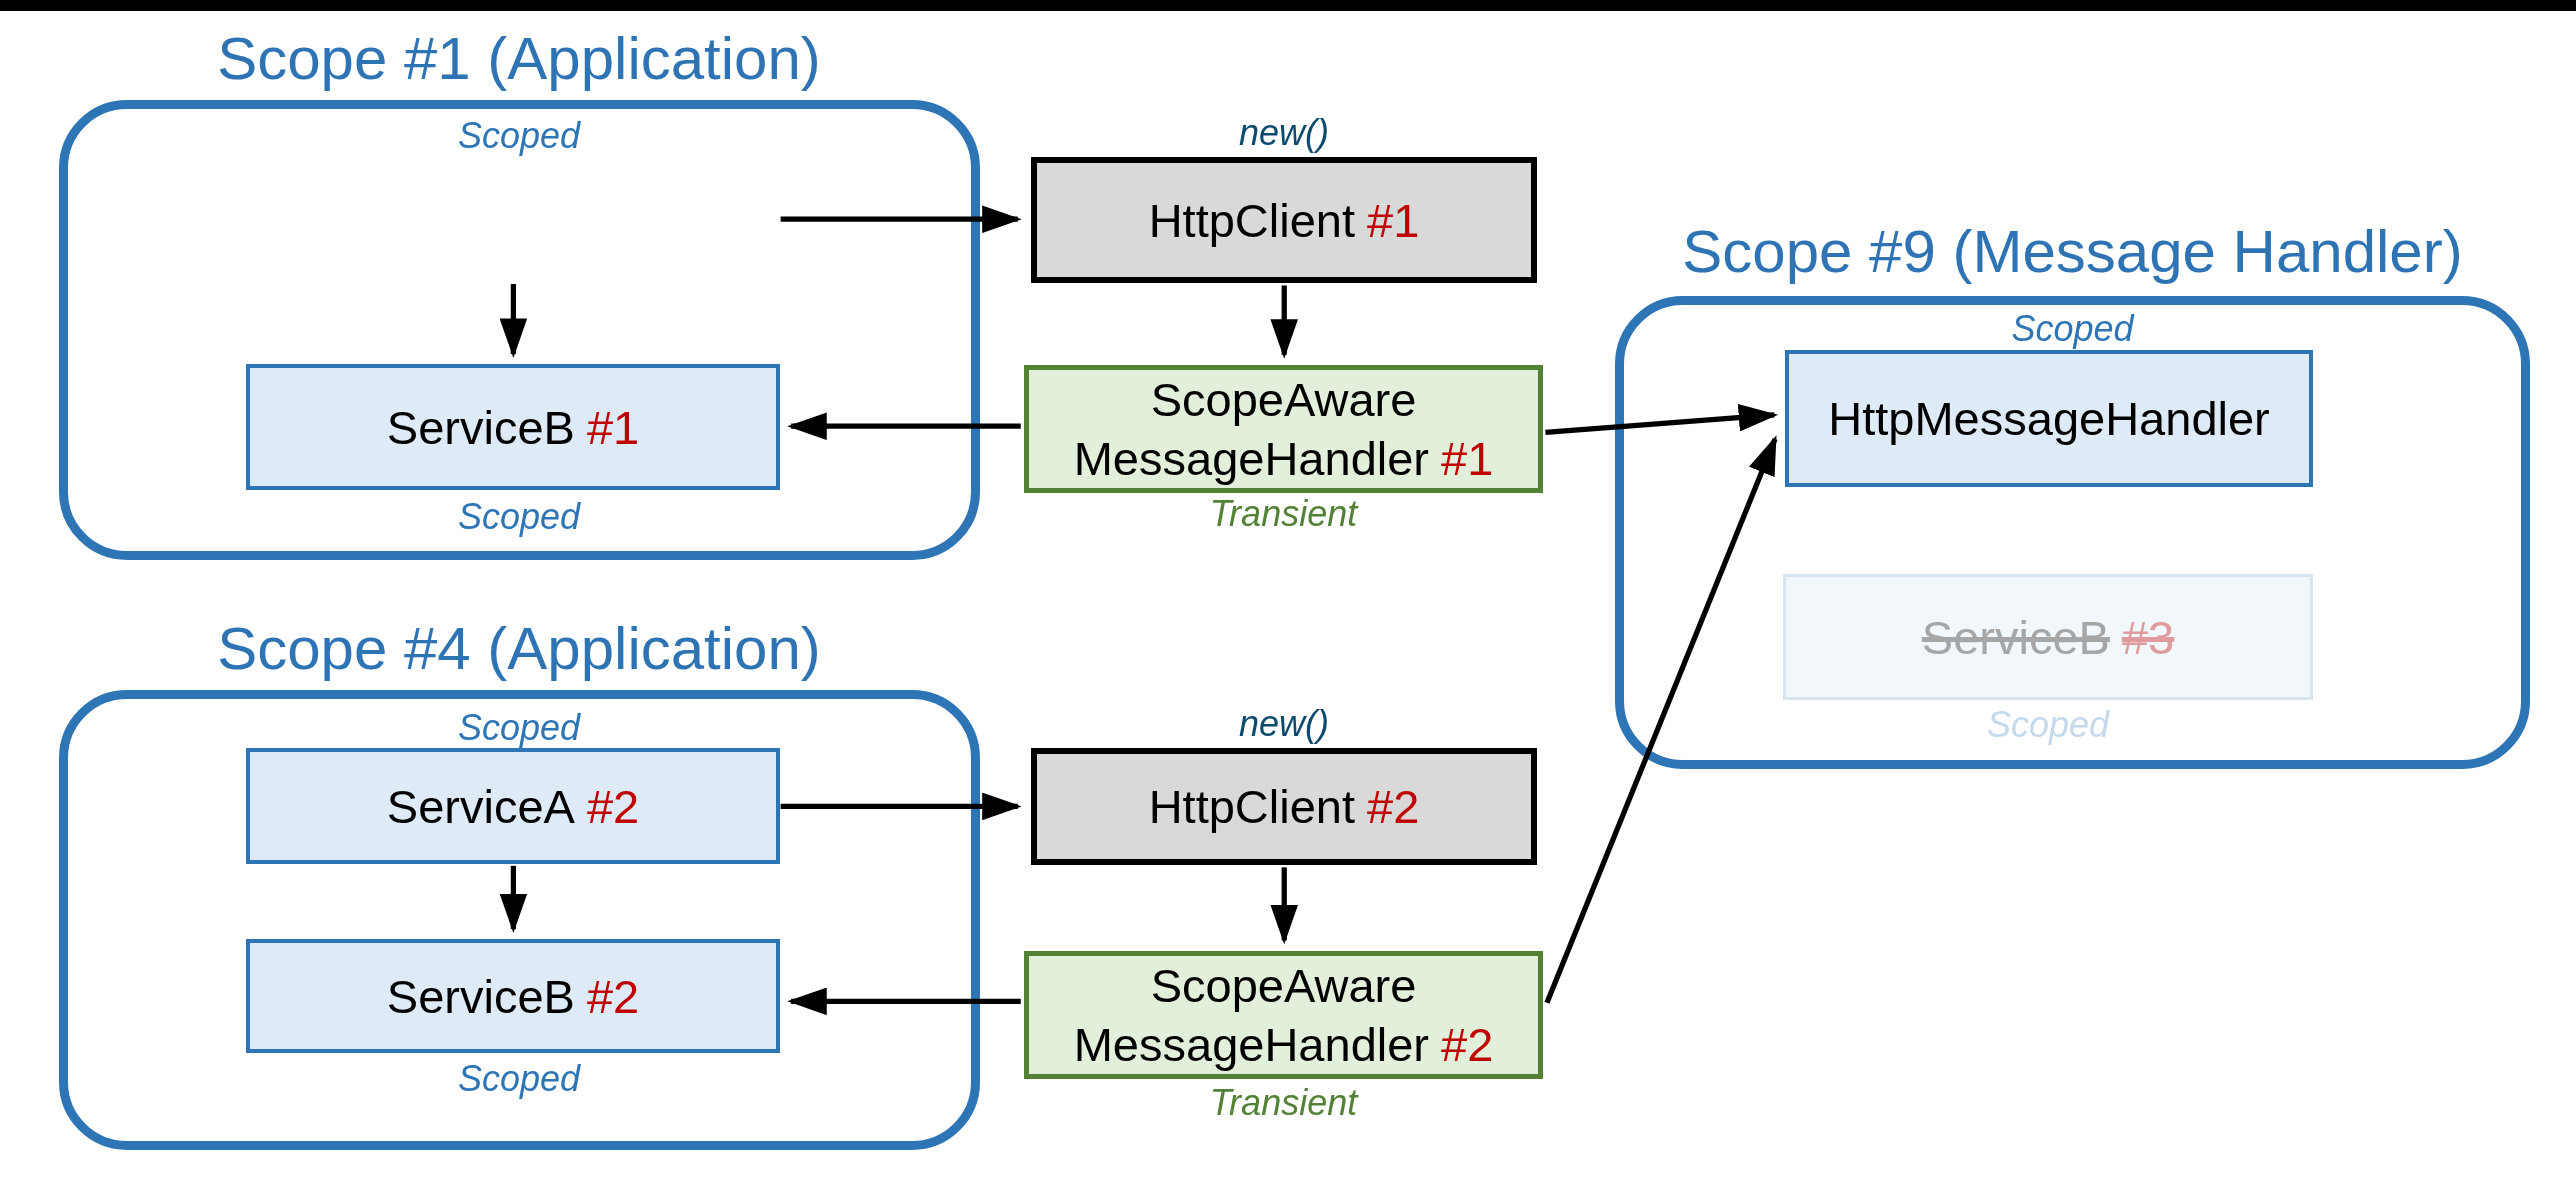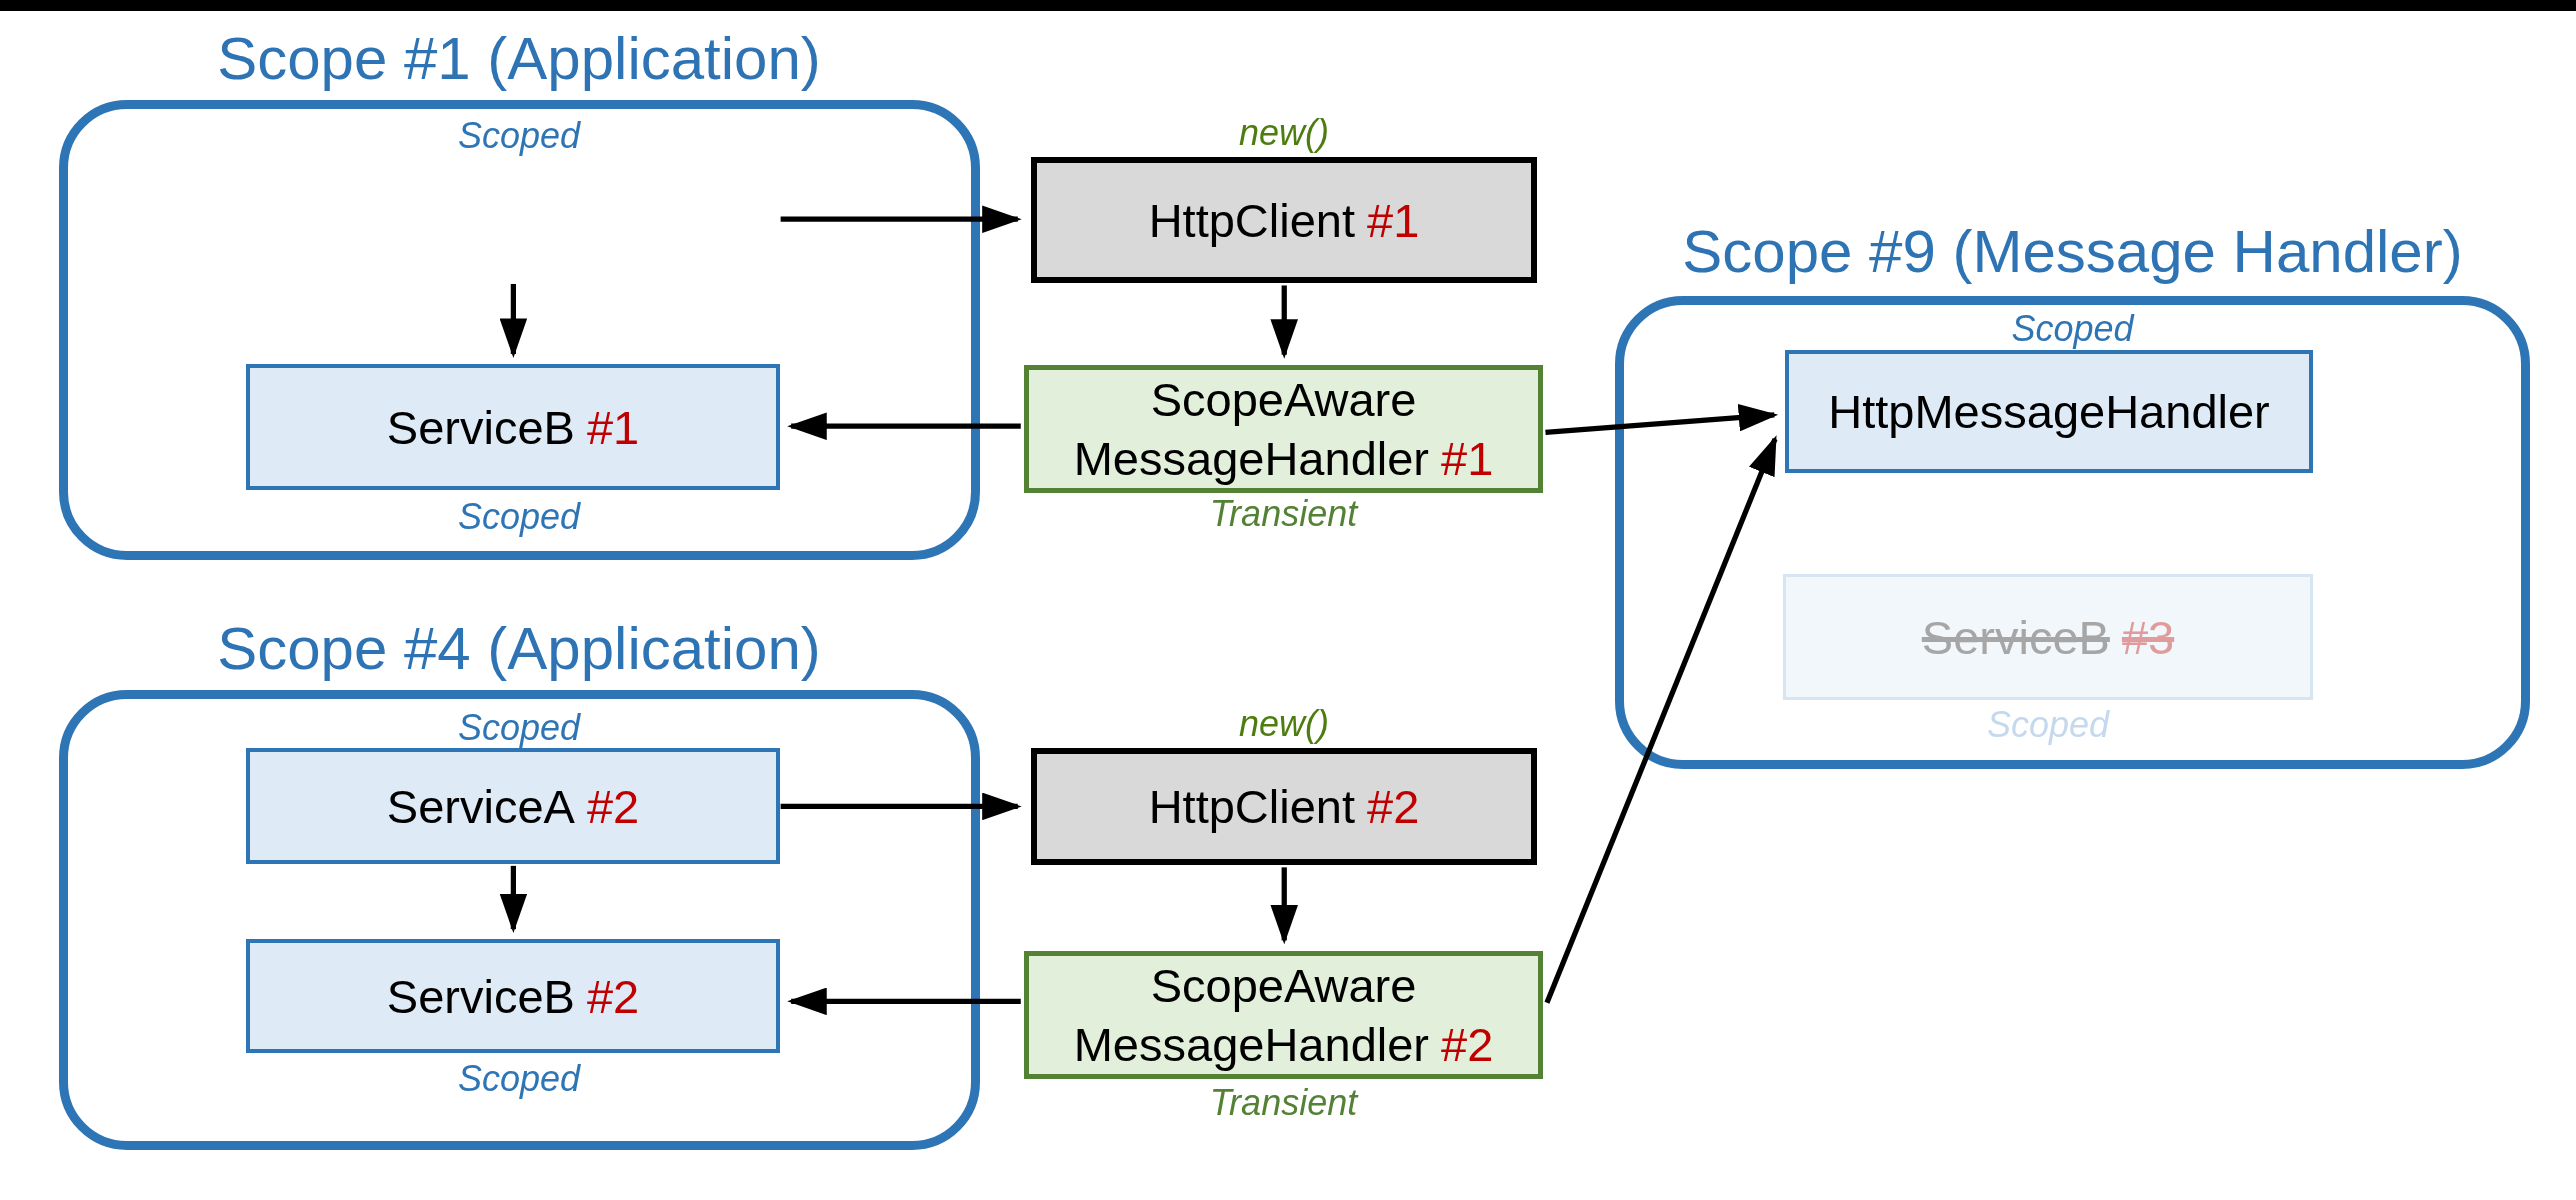--- a/index.html
+++ b/index.html
@@ -48,21 +48,21 @@
     white-space: nowrap;
   }
 
   .annotation {
     font-style: italic;
     font-size: 36px;
     line-height: 38px;
     text-align: center;
     white-space: nowrap;
   }
-  .annotation.new-label { color: #4d7c0f; }
+  .annotation.new-label { color: #0c4a6e; }
   .annotation.transient-label { color: #538135; }
 
   
   .node {
     box-sizing: border-box;
     display: flex;
     flex-direction: column;
     align-items: center;
     justify-content: center;
     font-size: 47px;
@@ -121,21 +121,21 @@
   <div class="abs node green-node" style="left:1024px; top:365px; width:519px; height:128px;">
     <span class="row">ScopeAware</span>
     <span class="row"><span>MessageHandler</span><span class="num">#1</span></span>
   </div>
   <div class="abs annotation transient-label" style="left:1024px; top:495px; width:519px;">Transient</div>
 
   <div class="abs scope-title" style="left:1615px; top:220px; width:915px;">Scope #9 (Message Handler)</div>
   <div class="abs scope-rect" style="left:1615px; top:296px; width:915px; height:473px;"></div>
   <div class="abs scoped-label" style="left:1615px; top:310px; width:915px;">Scoped</div>
 
-  <div class="abs node blue-node" style="left:1785px; top:350px; width:528px; height:123px;">
+  <div class="abs node blue-node" style="left:1785px; top:350px; width:528px; height:137px;">
     <span class="row">HttpMessageHandler</span>
   </div>
 
   <div class="abs node ghost-node" style="left:1783px; top:574px; width:530px; height:126px;">
     <span class="row"><span class="ghost-name">ServiceB</span><span class="ghost-num">#3</span></span>
   </div>
   <div class="abs scoped-label ghost-scoped" style="left:1783px; top:706px; width:530px;">Scoped</div>
 
   <div class="abs scope-title" style="left:59px; top:617px; width:920px;">Scope #4 (Application)</div>
   <div class="abs scope-rect" style="left:59px; top:690px; width:921px; height:460px;"></div>

